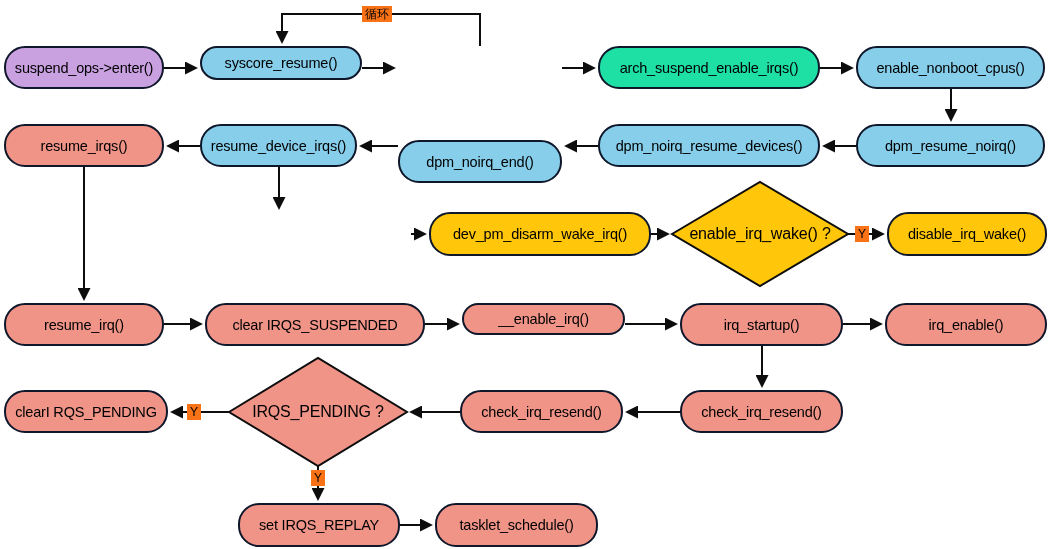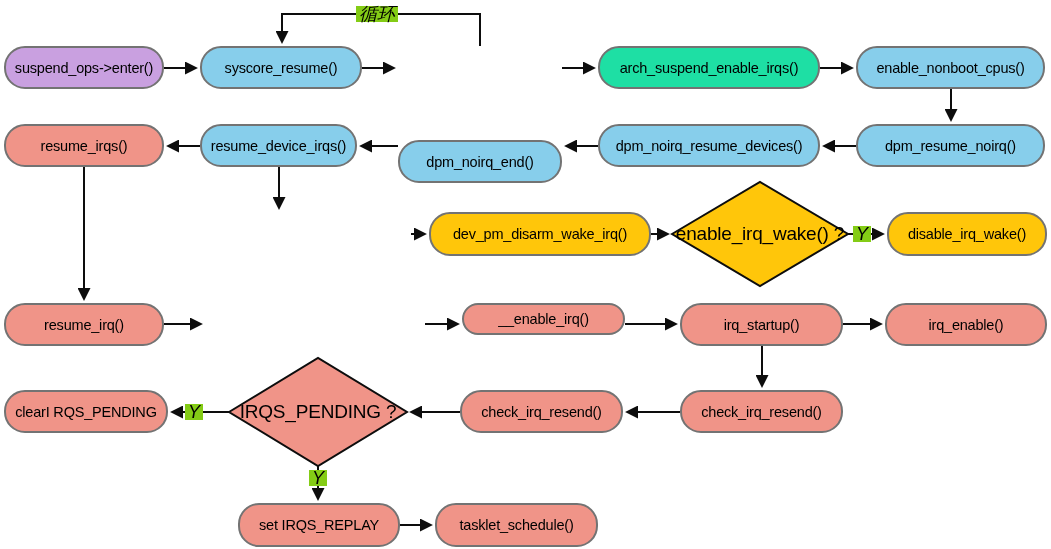--- a/index.html
+++ b/index.html
@@ -3,35 +3,35 @@
 <meta charset="utf-8">
 <style>
   html,body{margin:0;padding:0;background:#ffffff;}
   #canvas{
     position:relative;width:1051px;height:549px;background:#ffffff;
     font-family:"Liberation Sans",sans-serif;color:#000;overflow:hidden;
   }
   #edges{position:absolute;left:0;top:0;width:1051px;height:549px;z-index:1;}
   .node{
     position:absolute;z-index:2;display:flex;align-items:center;justify-content:center;
-    border:2px solid #737373;border-radius:21px;box-sizing:border-box;
+    border:2px solid #0f172a;border-radius:21px;box-sizing:border-box;
     font-size:14.5px;white-space:nowrap;text-align:center;letter-spacing:-0.2px;
   }
   .purple{background:#C9A0E0;}
   .blue{background:#87CEEB;}
   .green{background:#1EDFA4;text-align:center;}
   .yellow{background:#FFC60A;}
   .salmon{background:#F09488;}
   .dlabel{
     position:absolute;z-index:3;display:flex;align-items:center;justify-content:center;
-    font-size:19px;white-space:nowrap;background:transparent;border:none;letter-spacing:-0.2px;
+    font-size:16px;white-space:nowrap;background:transparent;border:none;letter-spacing:-0.2px;
   }
   .edge-label{
     position:absolute;z-index:4;transform:translate(-50%,-50%);
-    background:#84cc16;padding:0 3px;font-size:18px;line-height:16px;white-space:nowrap;font-style:italic;
+    background:#f97316;padding:0 3px;font-size:12px;line-height:16px;white-space:nowrap;
   }
 </style>
 </head>
 <body>
 
 <div id="canvas">
 
   <svg id="edges" width="1051" height="549" viewBox="0 0 1051 549">
     <defs>
       <marker id="ah" viewBox="0 0 10 10" refX="8.5" refY="5" markerWidth="6.5" markerHeight="6.5" orient="auto-start-reverse">
@@ -76,35 +76,36 @@
       <line x1="460" y1="412" x2="411" y2="412" marker-end="url(#ah)"></line>
       <line x1="229" y1="412" x2="172" y2="412" marker-end="url(#ah)"></line>
 
       <line x1="318" y1="466" x2="318" y2="499" marker-end="url(#ah)"></line>
 
       <line x1="400" y1="525" x2="431" y2="525" marker-end="url(#ah)"></line>
     </g>
   </svg>
 
   <div class="node purple" style="left:4px;top:46px;width:160px;height:43px">suspend_ops-&gt;enter()</div>
-  <div class="node blue" style="left:200px;top:46px;width:162px;height:43px">syscore_resume()</div>
+  <div class="node blue" style="left:200px;top:46px;width:162px;height:34px">syscore_resume()</div>
   <div class="node green" style="left:598px;top:46px;width:222px;height:43px">arch_suspend_enable_irqs()</div>
   <div class="node blue" style="left:856px;top:46px;width:189px;height:43px">enable_nonboot_cpus()</div>
 
   <div class="node salmon" style="left:4px;top:124px;width:160px;height:43px">resume_irqs()</div>
   <div class="node blue" style="left:200px;top:124px;width:157px;height:43px">resume_device_irqs()</div>
   <div class="node blue" style="left:398px;top:140px;width:164px;height:43px">dpm_noirq_end()</div>
   <div class="node blue" style="left:598px;top:124px;width:222px;height:43px">dpm_noirq_resume_devices()</div>
   <div class="node blue" style="left:856px;top:124px;width:189px;height:43px">dpm_resume_noirq()</div>
 
   <div class="node yellow" style="left:429px;top:212px;width:222px;height:44px">dev_pm_disarm_wake_irq()</div>
   <div class="dlabel" style="left:672px;top:182px;width:176px;height:104px">enable_irq_wake() ?</div>
   <div class="node yellow" style="left:887px;top:212px;width:160px;height:44px">disable_irq_wake()</div>
 
   <div class="node salmon" style="left:4px;top:303px;width:160px;height:43px">resume_irq()</div>
+  <div class="node salmon" style="left:205px;top:303px;width:220px;height:43px">clear IRQS_SUSPENDED</div>
   <div class="node salmon" style="left:462px;top:303px;width:163px;height:32px">__enable_irq()</div>
   <div class="node salmon" style="left:680px;top:303px;width:163px;height:43px">irq_startup()</div>
   <div class="node salmon" style="left:885px;top:303px;width:162px;height:43px">irq_enable()</div>
 
   <div class="node salmon" style="left:4px;top:390px;width:164px;height:43px">clearI RQS_PENDING</div>
   <div class="dlabel" style="left:229px;top:358px;width:178px;height:108px">IRQS_PENDING ?</div>
   <div class="node salmon" style="left:460px;top:390px;width:163px;height:43px">check_irq_resend()</div>
   <div class="node salmon" style="left:680px;top:390px;width:163px;height:43px">check_irq_resend()</div>
 
   <div class="node salmon" style="left:238px;top:503px;width:162px;height:44px">set IRQS_REPLAY</div>

